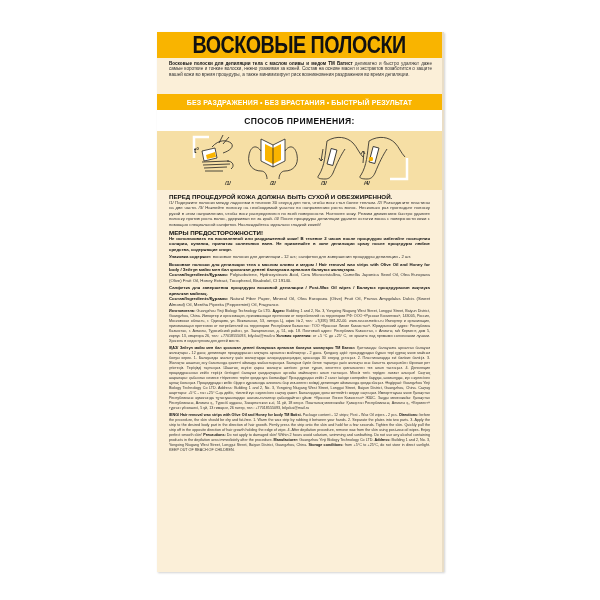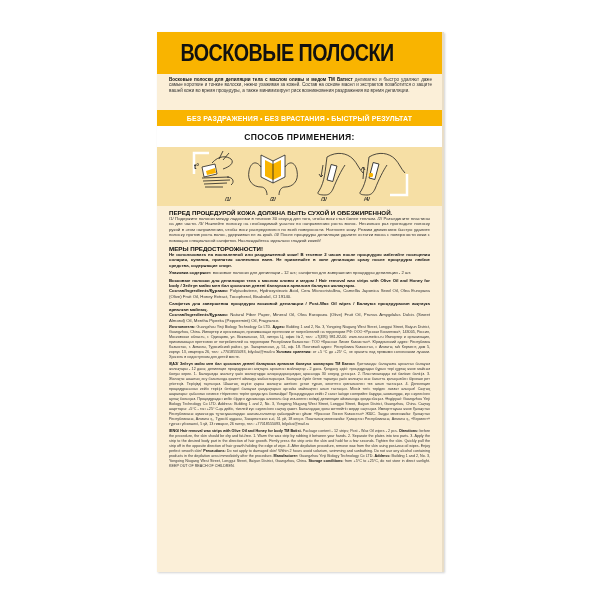--- a/index.html
+++ b/index.html
@@ -1,18 +1,18 @@
 <!DOCTYPE html>
 <html><head>
 <meta charset="utf-8">
 <style>
   html, body { margin:0; padding:0; background:#ffffff; }
   body { width:600px; height:600px; position:relative; overflow:hidden; font-family:"Liberation Sans", sans-serif; }
   .panel { position:absolute; left:157px; top:32px; width:285px; height:540px; background:#fbefd8; box-shadow:1px 1px 2px rgba(0,0,0,0.18); border-right:2px solid #e9ddc6; overflow:hidden; }
-  .hdr { height:42px; background:#f9b400; display:flex; align-items:center; }
+  .hdr { height:26px; background:#f9b400; display:flex; align-items:center; justify-content:center; }
   .hdr h1 { margin:0; font-family:"Liberation Sans", sans-serif; font-weight:bold; font-size:24px; letter-spacing:-0.6px; color:#111; transform:scaleX(0.82); white-space:nowrap; }
   .intro { height:36px; padding:3px 10px 0 12px; box-sizing:border-box; font-size:4.6px; line-height:5.4px; color:#333; text-align:justify; }
   .intro b { color:#111; }
   .benefits { height:16px; background:#f9b400; color:#fff; font-weight:bold; font-size:7px; display:flex; align-items:center; justify-content:center; letter-spacing:0.1px; white-space:nowrap; }
   .benefits .dot { margin:0 2px; }
   .howto { height:21px; background:#ffffff; display:flex; align-items:center; justify-content:center;text-align:center; }
   .howto span { font-weight:bold; font-size:8.5px; letter-spacing:0.4px; color:#111; }
   .illus { height:59px; background:#f6dfa5; position:relative; }
   .illus svg { position:absolute; left:0; top:0; }
   .step-label { position:absolute; top:49px; font-size:5px; font-style:italic; color:#222; font-weight:bold; }

